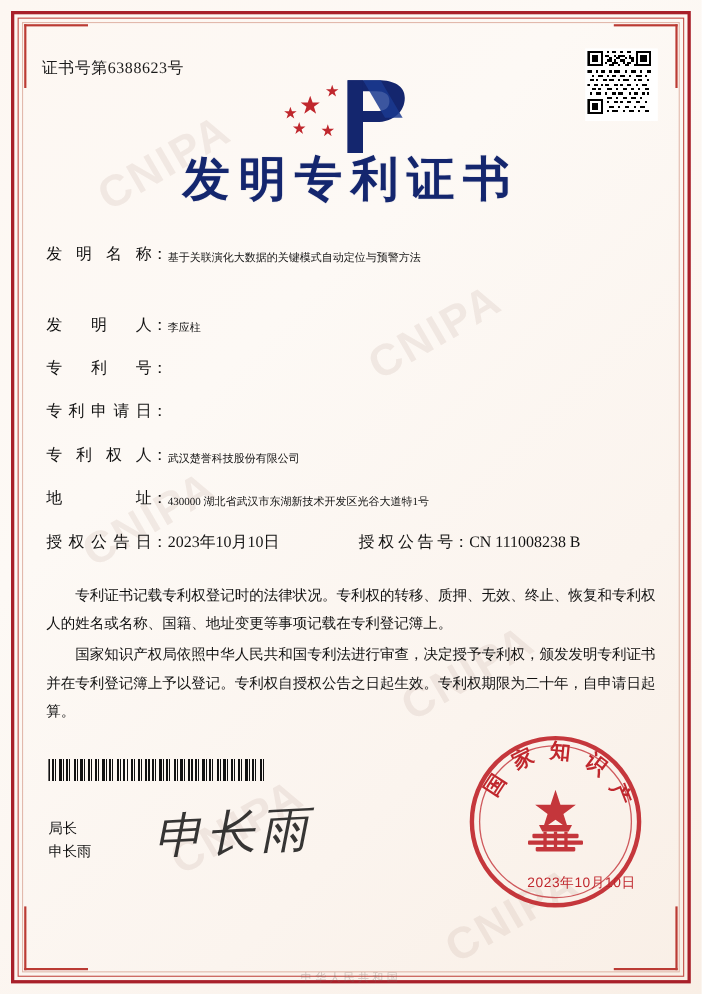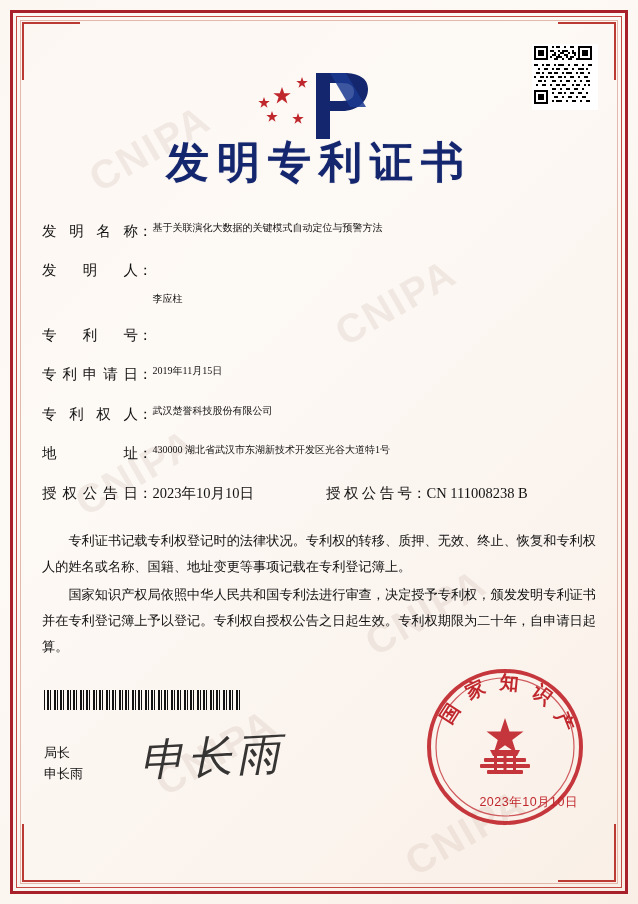--- a/index.html
+++ b/index.html
@@ -115,21 +115,21 @@
 
   
   .fields {
     position: absolute;
     left: 12px; right: 12px; top: 190px;
     font-size: 14.5px;
     color: #121212;
   }
   .field-row {
     display: flex;
-    align-items: flex-start;
+    align-items: flex-end;
     margin-bottom: 17px;
     line-height: 1.55;
   }
   .field-label {
     width: 96px;
     flex: 0 0 96px;
     text-align: justify;
     text-align-last: justify;
     font-size: 14.5px;
     color: #121212;
@@ -253,20 +253,21 @@
 
   <div class="content">
 
     <div class="wm wm1">CNIPA</div>
     <div class="wm wm2">CNIPA</div>
     <div class="wm wm3">CNIPA</div>
     <div class="wm wm4">CNIPA</div>
     <div class="wm wm5">CNIPA</div>
     <div class="wm wm6">CNIPA</div>
 
+    <div class="cert-no">证书号第6388623号</div>
 
     <div class="qr">
       <svg width="58" height="58" viewBox="0 0 29 29" shape-rendering="crispEdges">
         <rect width="29" height="29" fill="#fff"></rect>
         <g fill="#000">
           <rect x="0" y="0" width="7" height="7"></rect>
             <rect x="1" y="1" width="5" height="5" fill="#fff"></rect>
             <rect x="2" y="2" width="3" height="3"></rect>
           <rect x="22" y="0" width="7" height="7"></rect>
             <rect x="23" y="1" width="5" height="5" fill="#fff"></rect>
@@ -412,21 +413,20 @@
       </div>
 
       <div class="field-row">
         <span class="field-label">专利号</span>
         <span class="field-colon">：</span>
       </div>
 
       <div class="field-row">
         <span class="field-label">专利申请日</span>
         <span class="field-colon">：</span>
-        <span class="field-value">2019年11月15日</span>
       </div>
 
       <div class="field-row">
         <span class="field-label">专利权人</span>
         <span class="field-colon">：</span>
         <span class="field-value">武汉楚誉科技股份有限公司</span>
       </div>
 
       <div class="field-row">
         <span class="field-label">地址</span>
@@ -483,15 +483,16 @@
 
         <path id="sealArc" d="M 81,81 m -58,0 a 58,58 0 1,1 116,0" fill="none"></path>
         <text font-family="'Liberation Serif', serif" font-size="19" font-weight="bold" fill="#c0272d" letter-spacing="4">
           <textPath href="#sealArc" startOffset="12%">国 家 知 识 产 权 局</textPath>
         </text>
       </svg>
     </div>
 
     <div class="seal-date">2023年10月10日</div>
 
+    <div class="bottom-note">中华人民共和国</div>
 
   </div>
 </div>
 
 </body></html>

